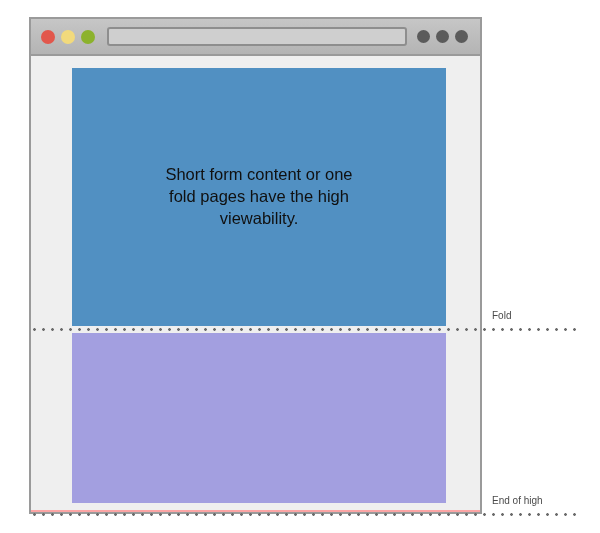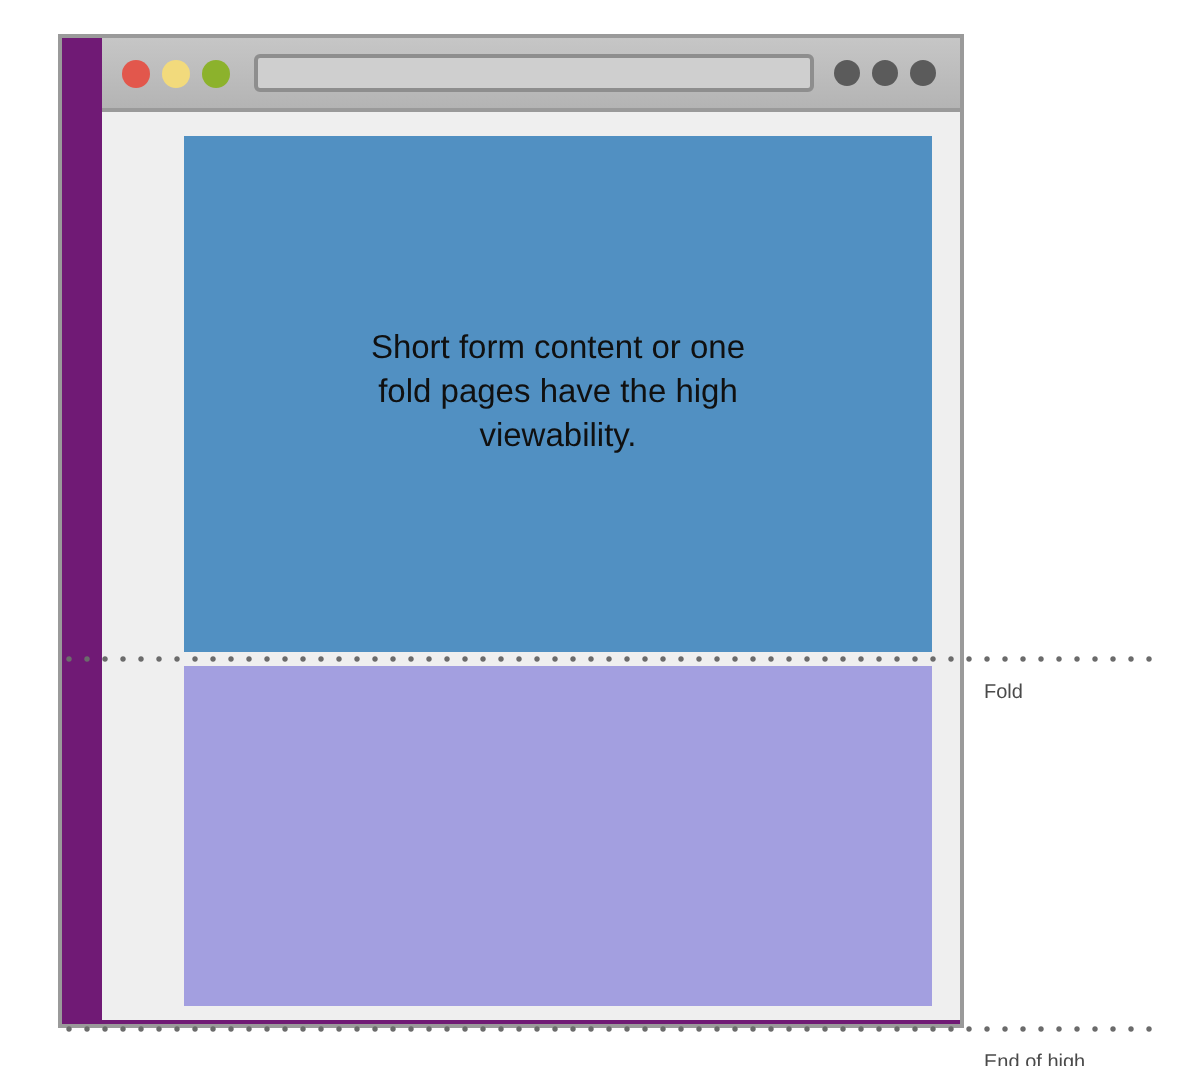--- a/index.html
+++ b/index.html
@@ -17,22 +17,21 @@
 
   
   #browser-window {
     position: absolute;
     left: 29px;
     top: 17px;
     width: 453px;
     height: 497px;
     box-sizing: border-box;
     border: 2px solid #9a9a9a;
-    background: #701a75;
-    padding-left: 20px;
+    background: #fca5a5;
   }
 
   #title-bar {
     position: relative;
     height: 37px;
     background: linear-gradient(#c6c6c6, #b4b4b4);
     border-bottom: 2px solid #9a9a9a;
     display: flex;
     align-items: center;
     padding: 0 8px;
@@ -141,21 +140,20 @@
     left: 30px;
     top: 513px;
     width: 551px;
   }
 
   .marker-label {
     position: absolute;
     font-size: 10px;
     color: #4a4a4a;
     white-space: nowrap;
-    margin-top: 31px;
   }
   #fold-label { left: 492px; top: 310px; }
   #end-label  { left: 492px; top: 495px; }
 </style>
 </head>
 <body>
 
 <div id="browser-window">
 
   <div id="title-bar">

